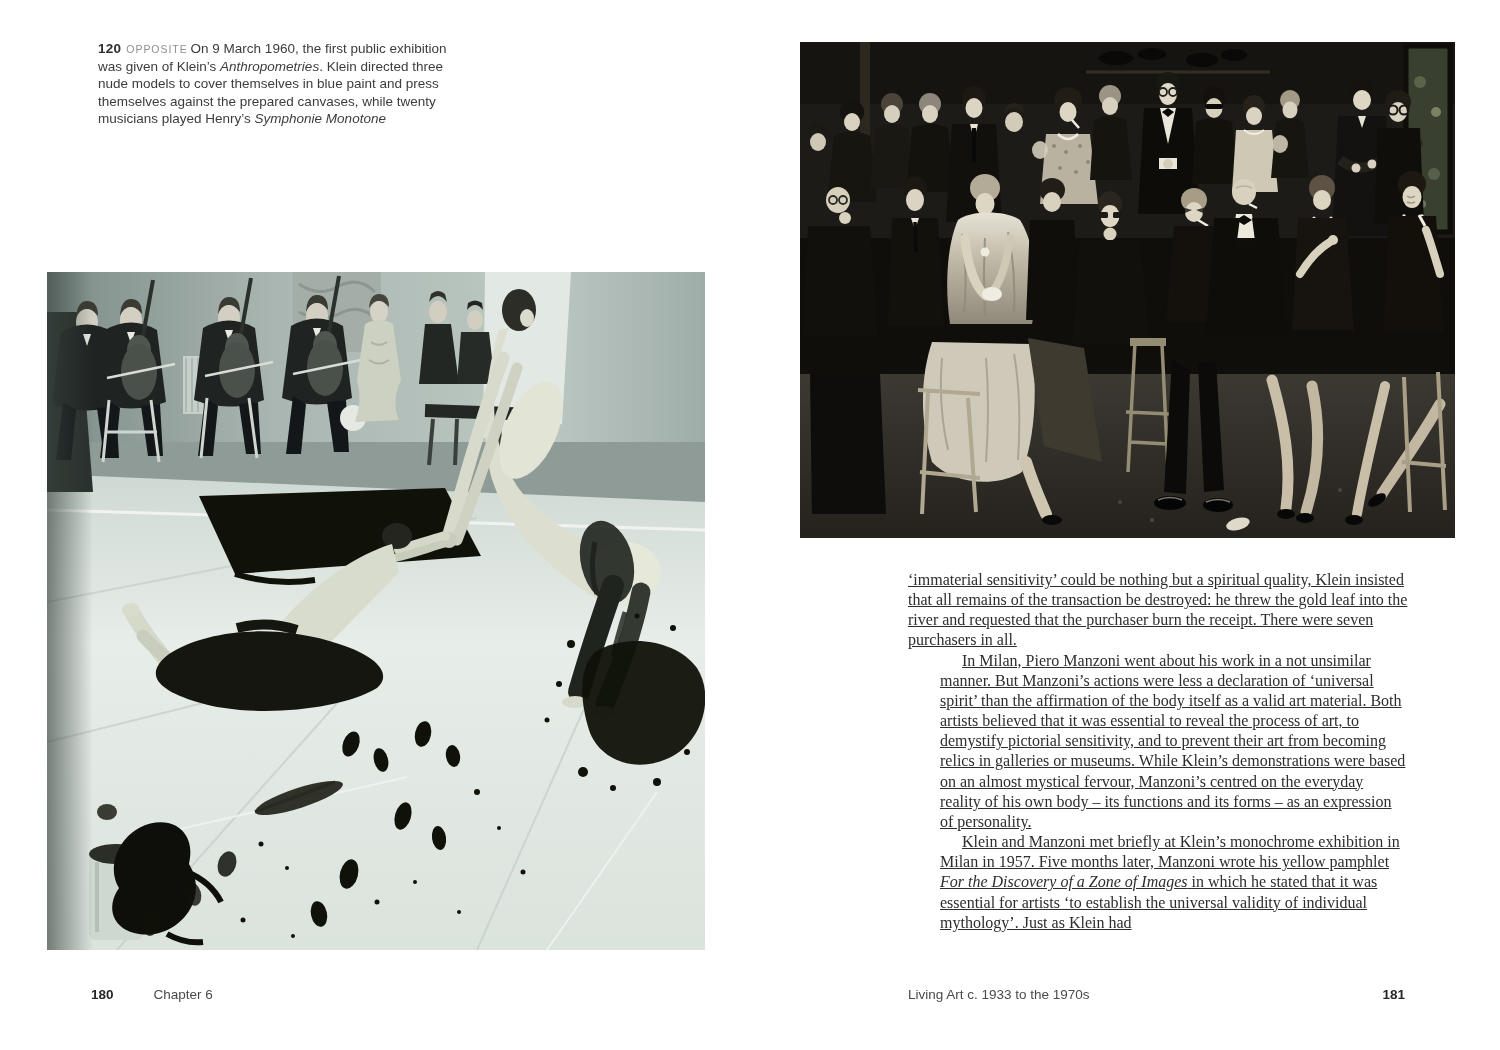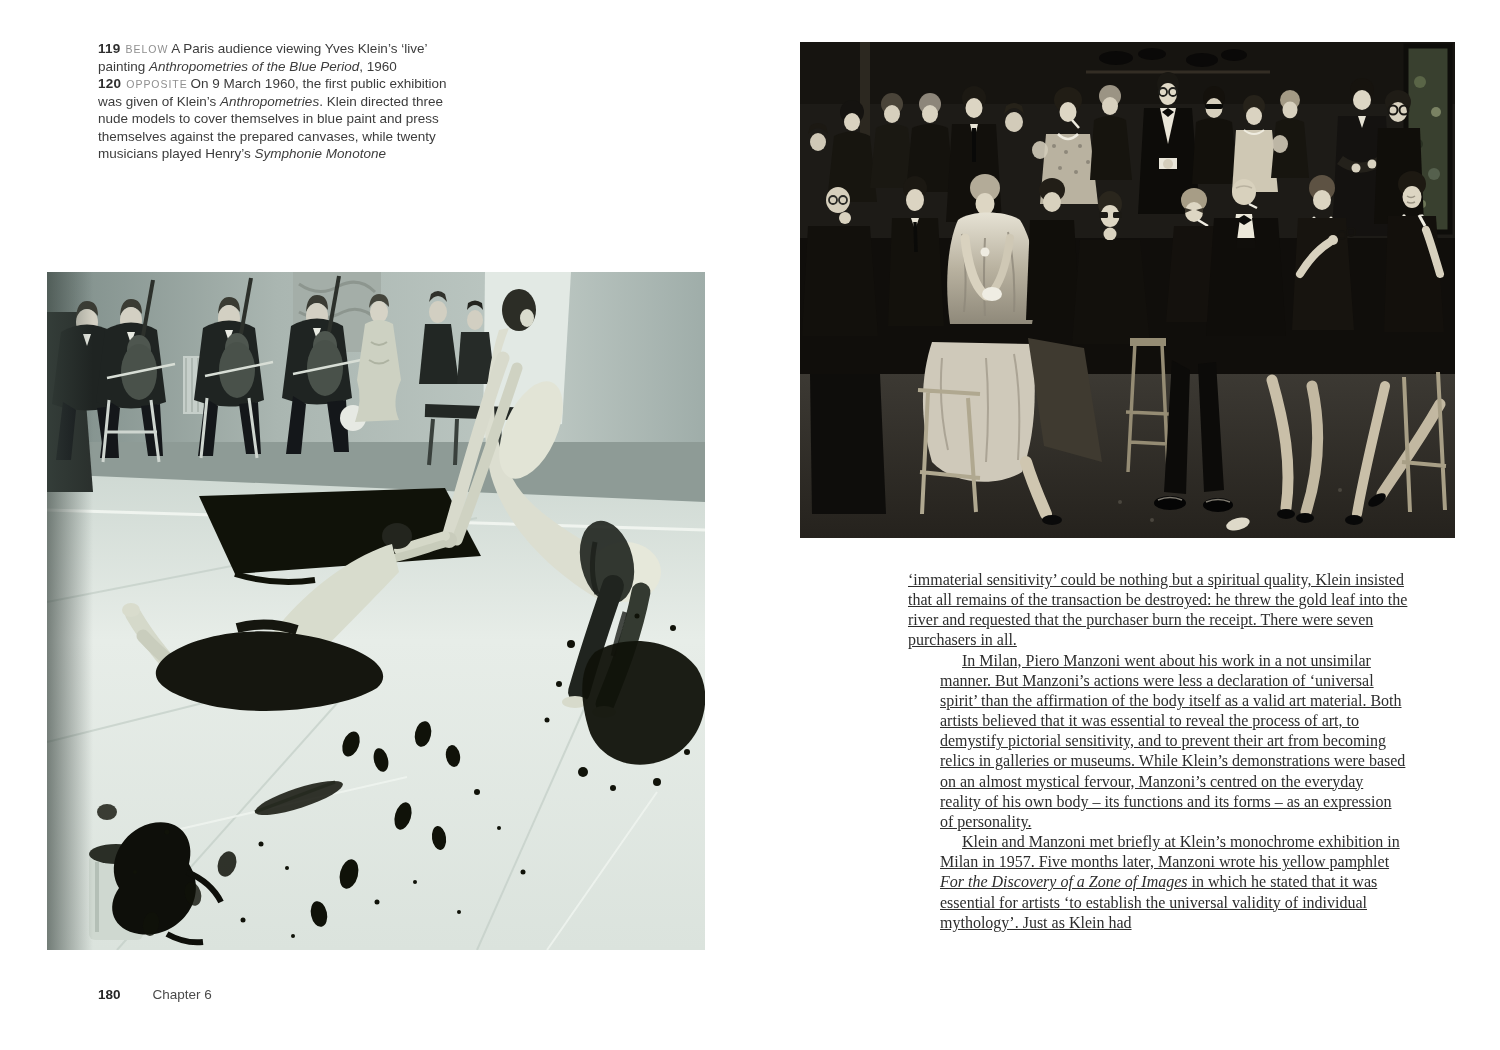--- a/index.html
+++ b/index.html
@@ -22,32 +22,31 @@
   #fig120 { left:800px; top:42px; width:655px; height:496px; }
   
   .bodytext { position:absolute; left:908px; top:570px; width:500px;
     font-family:"Liberation Serif", serif; font-size:16px; line-height:1.26;
     color:#2d2d2d; text-align:left;text-decoration:underline; }
   .bodytext p { margin:0; }
   .bodytext p.indent { text-indent:22px;margin-left:32px; }
   .bodytext i { font-style:italic; }
   
   .footer { position:absolute; top:987px; font-size:13.5px; color:#454545; }
-  .footer-left { left:98px; display:flex; gap:32px; }
+  .footer-left { left:91px; display:flex; gap:40px; }
   .footer-right { left:908px; width:497px; display:flex; justify-content:space-between; }
   .pagenum { font-weight:bold; color:#262626; }
   .runhead { color:#4a4a4a;text-align:right; }
 </style>
 </head>
 <body>
 
 <div class="spread">
 
   <div class="caption">
-    <span class="cap-entry"><span class="cap-num">119</span><span class="cap-tag">BELOW</span><span class="cap-text">A Paris audience viewing Yves Klein’s ‘live’ painting <i>Anthropometries of the Blue Period</i>, 1960</span></span>
     <span class="cap-entry"><span class="cap-num">120</span><span class="cap-tag">OPPOSITE</span><span class="cap-text">On 9 March 1960, the first public exhibition was given of Klein’s <i>Anthropometries</i>. Klein directed three nude models to cover themselves in blue paint and press themselves against the prepared canvases, while twenty musicians played Henry’s <i>Symphonie Monotone</i></span></span>
   </div>
 
   <figure class="figure" id="fig119" role="img" aria-label="Black-and-white photograph: seated musicians with cellos and an audience watch as one paint-covered nude model drags another across a large canvas laid on the floor, leaving dark paint marks and footprints">
     <svg viewBox="0 0 658 678" width="658" height="678">
       <defs>
         <linearGradient id="lg-l-wall" x1="0" y1="0" x2="1" y2="0">
           <stop offset="0" stop-color="#7e8d89"></stop>
             <stop offset="0.35" stop-color="#aab6b1"></stop>
           <stop offset="0.75" stop-color="#bdc8c3"></stop>
@@ -438,14 +437,18 @@
       </g>
     </svg>
   </figure>
 
   <div class="bodytext">
     <p>‘immaterial sensitivity’ could be nothing but a spiritual quality, Klein insisted that all remains of the transaction be destroyed: he threw the gold leaf into the river and requested that the purchaser burn the receipt. There were seven purchasers in all.</p>
     <p class="indent">In Milan, Piero Manzoni went about his work in a not unsimilar manner. But Manzoni’s actions were less a declaration of ‘universal spirit’ than the affirmation of the body itself as a valid art material. Both artists believed that it was essential to reveal the process of art, to demystify pictorial sensitivity, and to prevent their art from becoming relics in galleries or museums. While Klein’s demonstrations were based on an almost mystical fervour, Manzoni’s centred on the everyday reality of his own body – its functions and its forms – as an expression of personality.</p>
     <p class="indent">Klein and Manzoni met briefly at Klein’s monochrome exhibition in Milan in 1957. Five months later, Manzoni wrote his yellow pamphlet <i>For the Discovery of a Zone of Images</i> in which he stated that it was essential for artists ‘to establish the universal validity of individual mythology’. Just as Klein had</p>
   </div>
 
+  <div class="footer footer-right">
+    <span class="runhead">Living Art c. 1933 to the 1970s</span>
+    <span class="pagenum">181</span>
+  </div>
 
 </div>
 
 </body></html>

